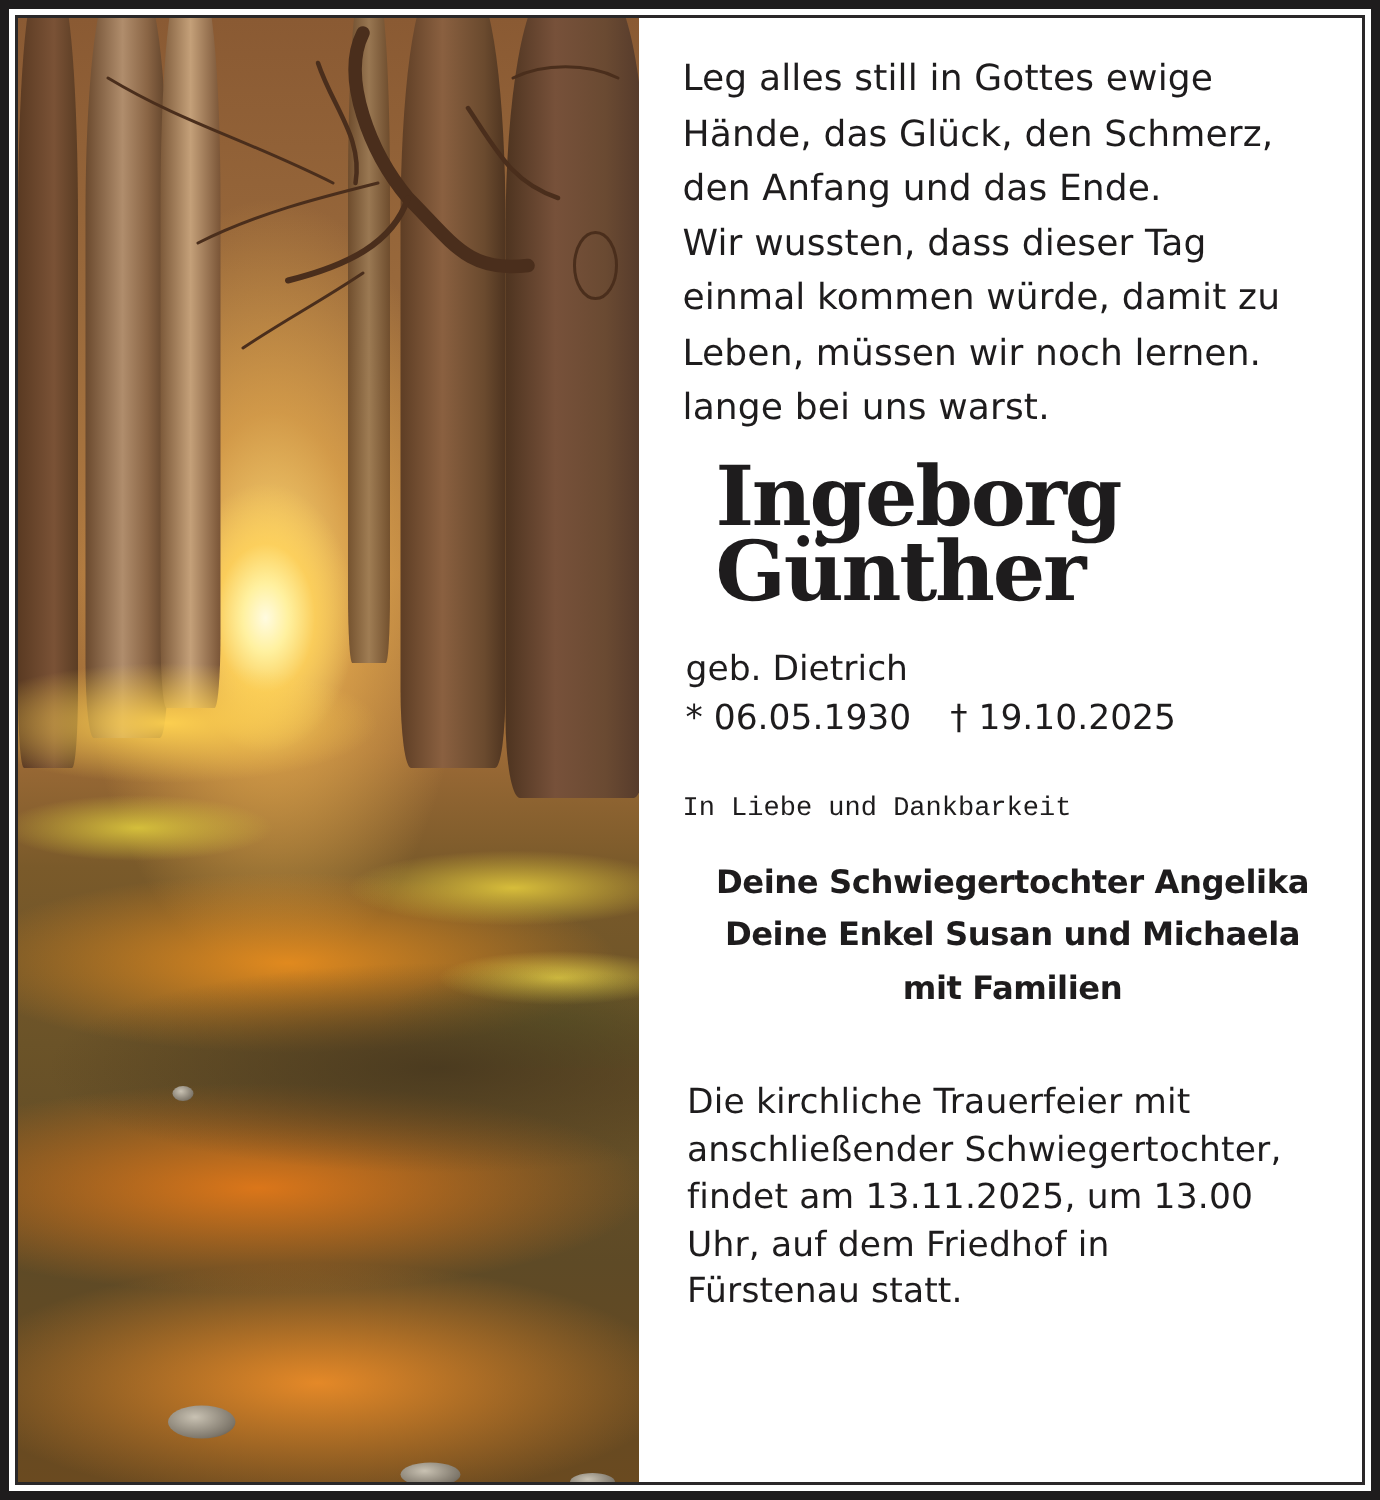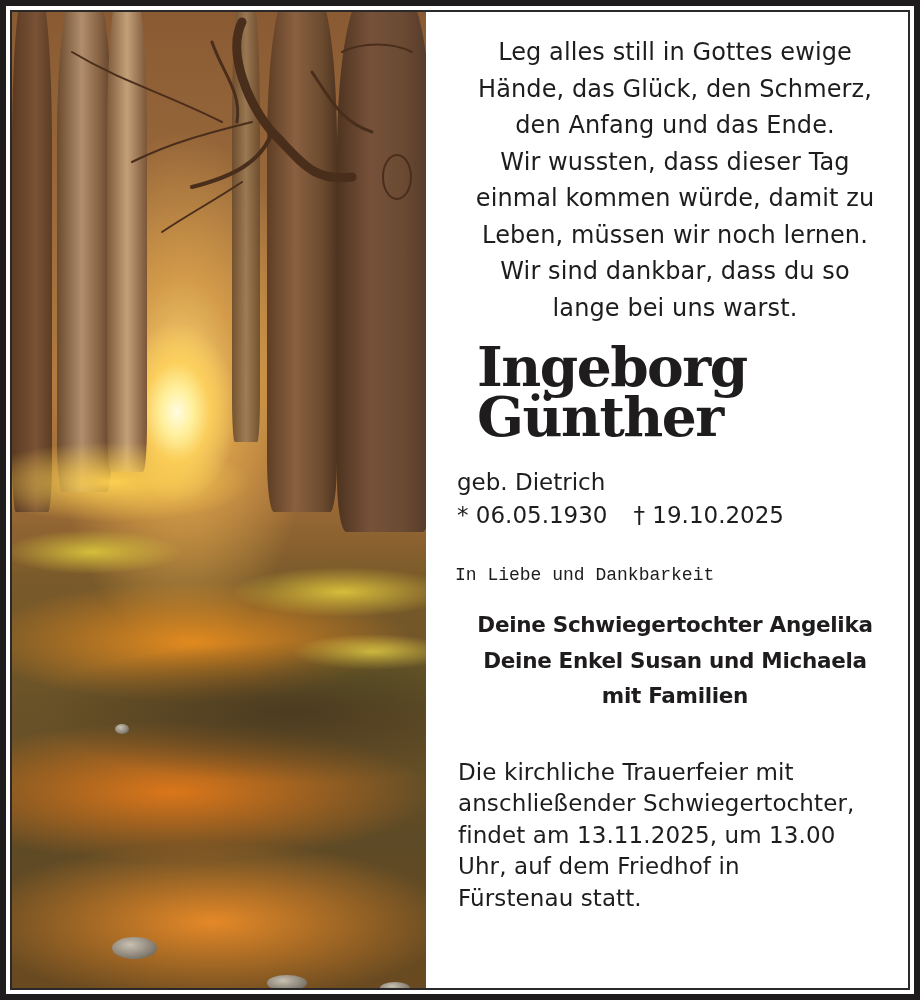--- a/index.html
+++ b/index.html
@@ -51,21 +51,21 @@
     .rock {
       position: absolute; border-radius: 50%;
       background: radial-gradient(ellipse at 40% 35%, #c9c2b3, #7d766a 70%, #4a4238);
     }
     
     .text {
       position: absolute; left: 443px; top: 22px; width: 440px;
       color: #1e1c1d;
       font-family: "DejaVu Sans", sans-serif;
     }
-    .verse { font-size: 24px; line-height: 36.5px; letter-spacing: 0.1px; text-align: center; }
+    .verse { font-size: 24px; line-height: 36.5px; letter-spacing: 0.1px; }
     .verse div { white-space: nowrap; }
     .name {
       margin-top: 16px;
       font-family: "DejaVu Serif", serif;
       font-weight: bold;
       font-size: 55px; line-height: 50px; letter-spacing: -1.5px; margin-left: 22px;
     }
     .name div { white-space: nowrap; }
     .born { margin-top: 24px; font-size: 23px; line-height: 33px; padding-left: 2px; }
     .dates span { display: inline-block; }
@@ -116,21 +116,20 @@
   </div>
 
   <div class="text">
     <div class="verse">
       <div>Leg alles still in Gottes ewige</div>
       <div>Hände, das Glück, den Schmerz,</div>
       <div>den Anfang und das Ende.</div>
       <div>Wir wussten, dass dieser Tag</div>
       <div>einmal kommen würde, damit zu</div>
       <div>Leben, müssen wir noch lernen.</div>
-      <div>Wir sind dankbar, dass du so</div>
       <div>lange bei uns warst.</div>
     </div>
 
     <div class="name">
       <div>Ingeborg</div>
       <div>Günther</div>
     </div>
 
     <div class="born">
       <div>geb. Dietrich</div>

